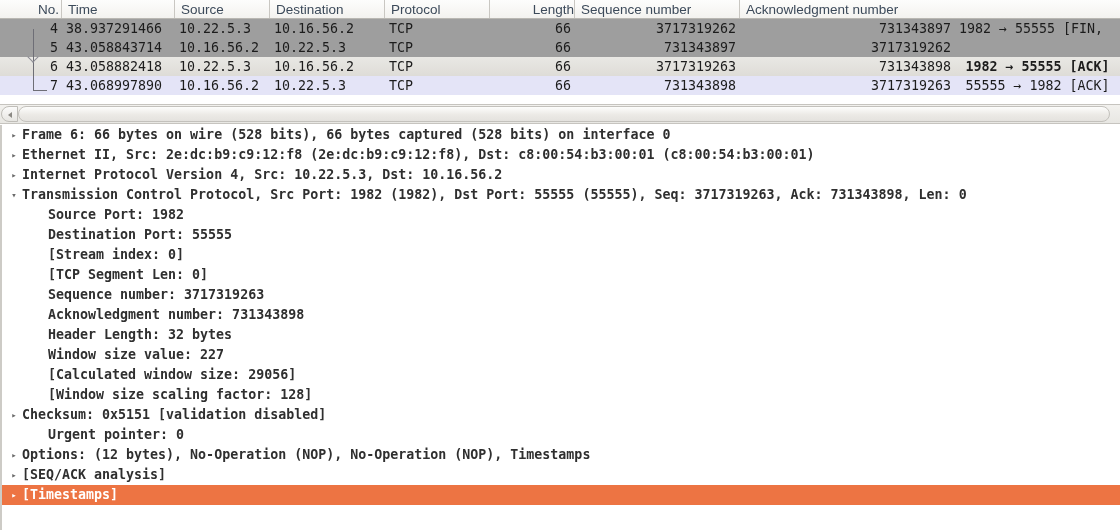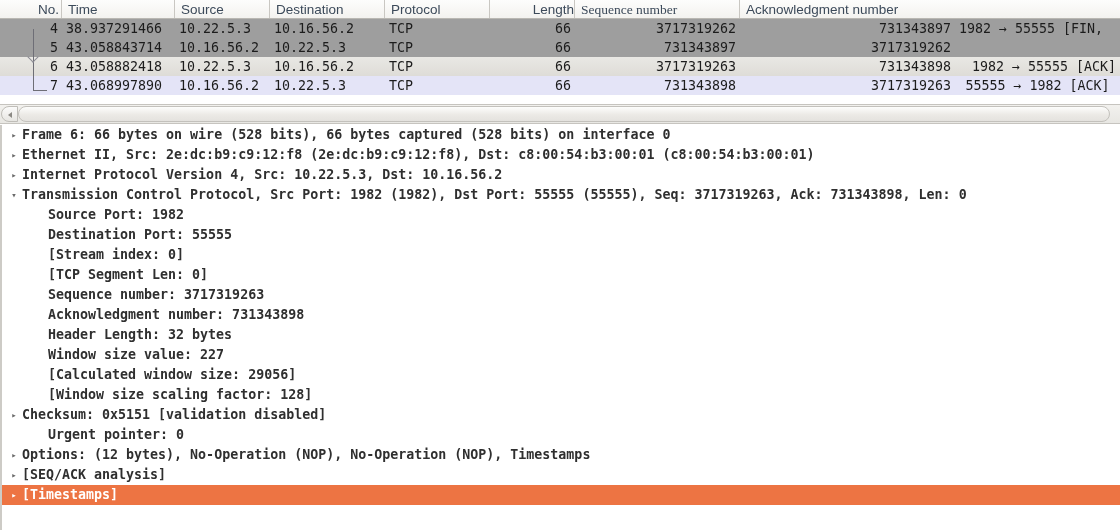--- a/index.html
+++ b/index.html
@@ -178,21 +178,21 @@
 <body>
 
 <div class="packet-list">
   <div class="plist-header">
       <div class="hcell" style="width: 62px; padding-left: 38px;">No.</div>
       <div class="hcell" style="width: 113px;">Time</div>
       <div class="hcell" style="width: 95px;">Source</div>
       <div class="hcell" style="width: 115px;">Destination</div>
       <div class="hcell" style="width: 105px;">Protocol</div>
       <div class="hcell" style="width: 85px; text-align: right;">Length</div>
-      <div class="hcell" style="width: 165px; font-family: Liberation Serif, serif;">Sequence number</div>
+      <div class="hcell" style="width: 165px;">Sequence number</div>
       <div class="hcell" style="width: 215px;">Acknowledgment number</div>
     </div>
   <div class="plist-body">
     <div class="gutter-line" style="top: 10px; height: 62px;"></div>
   <div class="prow sel">
         <div class="pcell num" style="width: 62px; text-align: right;">4</div>
         <div class="pcell" style="width: 113px; text-align: left;">38.937291466</div>
         <div class="pcell" style="width: 95px; text-align: left;">10.22.5.3</div>
         <div class="pcell" style="width: 115px; text-align: left;">10.16.56.2</div>
         <div class="pcell" style="width: 105px; text-align: left;">TCP</div>
@@ -214,21 +214,21 @@
       </div>
       <div class="prow alt">
         <div class="pcell num" style="width: 62px; text-align: right;">6</div>
         <div class="pcell" style="width: 113px; text-align: left;">43.058882418</div>
         <div class="pcell" style="width: 95px; text-align: left;">10.22.5.3</div>
         <div class="pcell" style="width: 115px; text-align: left;">10.16.56.2</div>
         <div class="pcell" style="width: 105px; text-align: left;">TCP</div>
         <div class="pcell num" style="width: 85px; text-align: right;">66</div>
         <div class="pcell num" style="width: 165px; text-align: right;">3717319263</div>
         <div class="pcell num" style="width: 215px; text-align: right;">731343898</div>
-        <div class="pcell" style="width: 165px; text-align: right;">1982 → 55555 [ACK]</div>
+        <div class="pcell" style="width: 165px; text-align: center; font-weight: bold;">1982 → 55555 [ACK]</div>
       </div>
       <div class="prow lav">
         <div class="pcell num" style="width: 62px; text-align: right;">7</div>
         <div class="pcell" style="width: 113px; text-align: left;">43.068997890</div>
         <div class="pcell" style="width: 95px; text-align: left;">10.16.56.2</div>
         <div class="pcell" style="width: 115px; text-align: left;">10.22.5.3</div>
         <div class="pcell" style="width: 105px; text-align: left;">TCP</div>
         <div class="pcell num" style="width: 85px; text-align: right;">66</div>
         <div class="pcell num" style="width: 165px; text-align: right;">731343898</div>
         <div class="pcell num" style="width: 215px; text-align: right;">3717319263</div>

